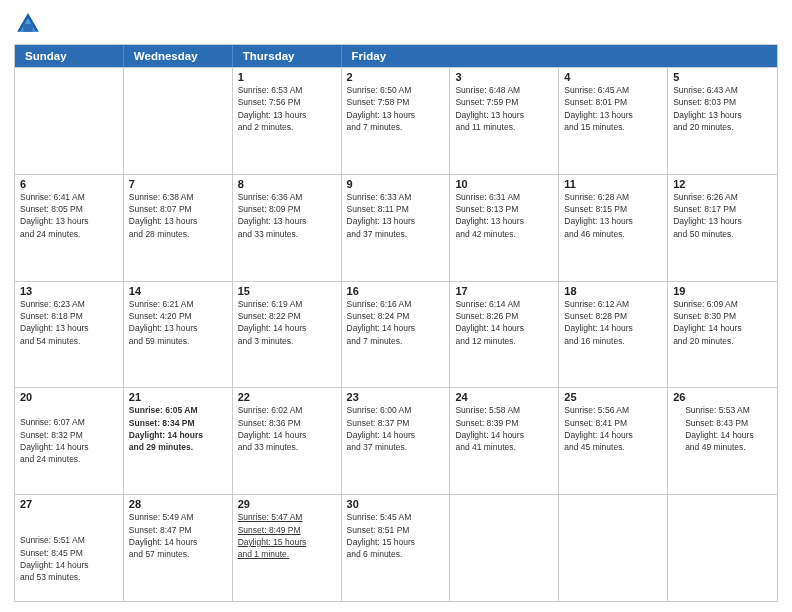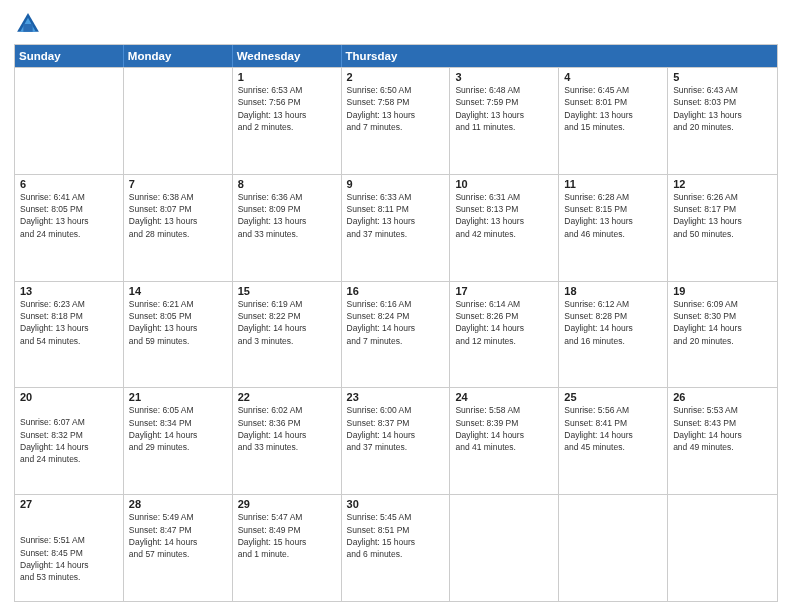--- a/index.html
+++ b/index.html
@@ -63,21 +63,21 @@
     }
     .cal-header-row {
       display: grid;
       grid-template-columns: repeat(7, 1fr);
       background: #2a6db5;
     }
     .cal-header-cell {
       color: #fff;
       font-size: 11.5px;
       font-weight: bold;
-      padding: 5px 4px;
+      padding: 5px 10px;
       text-align: left;
       border-right: 1px solid #4a8dd5;
     }
     .cal-header-cell:last-child { border-right: none; }
     .cal-body {
       flex: 1;
       display: flex;
       flex-direction: column;
     }
     .cal-row {
@@ -126,23 +126,23 @@
     </div>
     <div class="title-block">
       <div class="month-year"></div>
       <div class="location"></div>
     </div>
   </div>
 
   <div class="calendar">
     <div class="cal-header-row">
     <div class="cal-header-cell">Sunday</div>
-        <div class="cal-header-cell">Monday</div>
         <div class="cal-header-cell">Wednesday</div>
         <div class="cal-header-cell">Thursday</div>
+        <div class="cal-header-cell">Friday</div>
       </div>
     <div class="cal-body">
     <div class="cal-row">
           <div class="cal-cell empty"></div>
           <div class="cal-cell empty"></div>
           <div class="cal-cell">
             <div class="day-num">1</div>
             <div class="cell-info" style="white-space: pre-line;">Sunrise: 6:53 AM
 Sunset: 7:56 PM
 Daylight: 13 hours
@@ -232,21 +232,21 @@
           <div class="cal-cell">
             <div class="day-num">13</div>
             <div class="cell-info" style="white-space: pre-line;">Sunrise: 6:23 AM
 Sunset: 8:18 PM
 Daylight: 13 hours
 and 54 minutes.</div>
           </div>
           <div class="cal-cell">
             <div class="day-num">14</div>
             <div class="cell-info" style="white-space: pre-line;">Sunrise: 6:21 AM
-Sunset: 8:05 PM
+Sunset: 4:20 PM
 Daylight: 13 hours
 and 59 minutes.</div>
           </div>
           <div class="cal-cell">
             <div class="day-num">15</div>
             <div class="cell-info" style="white-space: pre-line;">Sunrise: 6:19 AM
 Sunset: 8:22 PM
 Daylight: 14 hours
 and 3 minutes.</div>
           </div>
@@ -282,21 +282,21 @@
         <div class="cal-row">
           <div class="cal-cell">
             <div class="day-num">20</div>
             <div class="cell-info" style="white-space: pre-line; margin-top: 13px;">Sunrise: 6:07 AM
 Sunset: 8:32 PM
 Daylight: 14 hours
 and 24 minutes.</div>
           </div>
           <div class="cal-cell">
             <div class="day-num">21</div>
-            <div class="cell-info" style="white-space: pre-line;">Sunrise: 6:05 AM
+            <div class="cell-info" style="white-space: pre-line; font-weight: bold;">Sunrise: 6:05 AM
 Sunset: 8:34 PM
 Daylight: 14 hours
 and 29 minutes.</div>
           </div>
           <div class="cal-cell">
             <div class="day-num">22</div>
             <div class="cell-info" style="white-space: pre-line;">Sunrise: 6:02 AM
 Sunset: 8:36 PM
 Daylight: 14 hours
 and 33 minutes.</div>
@@ -317,21 +317,21 @@
           </div>
           <div class="cal-cell">
             <div class="day-num">25</div>
             <div class="cell-info" style="white-space: pre-line;">Sunrise: 5:56 AM
 Sunset: 8:41 PM
 Daylight: 14 hours
 and 45 minutes.</div>
           </div>
           <div class="cal-cell">
             <div class="day-num">26</div>
-            <div class="cell-info" style="white-space: pre-line;">Sunrise: 5:53 AM
+            <div class="cell-info" style="white-space: pre-line; margin-left: 12px;">Sunrise: 5:53 AM
 Sunset: 8:43 PM
 Daylight: 14 hours
 and 49 minutes.</div>
           </div>
         </div>
         <div class="cal-row">
           <div class="cal-cell">
             <div class="day-num">27</div>
             <div class="cell-info" style="white-space: pre-line; margin-top: 24px;">Sunrise: 5:51 AM
 Sunset: 8:45 PM
@@ -340,21 +340,21 @@
           </div>
           <div class="cal-cell">
             <div class="day-num">28</div>
             <div class="cell-info" style="white-space: pre-line;">Sunrise: 5:49 AM
 Sunset: 8:47 PM
 Daylight: 14 hours
 and 57 minutes.</div>
           </div>
           <div class="cal-cell">
             <div class="day-num">29</div>
-            <div class="cell-info" style="white-space: pre-line;">Sunrise: 5:47 AM
+            <div class="cell-info" style="white-space: pre-line; text-decoration: underline;">Sunrise: 5:47 AM
 Sunset: 8:49 PM
 Daylight: 15 hours
 and 1 minute.</div>
           </div>
           <div class="cal-cell">
             <div class="day-num">30</div>
             <div class="cell-info" style="white-space: pre-line;">Sunrise: 5:45 AM
 Sunset: 8:51 PM
 Daylight: 15 hours
 and 6 minutes.</div>

